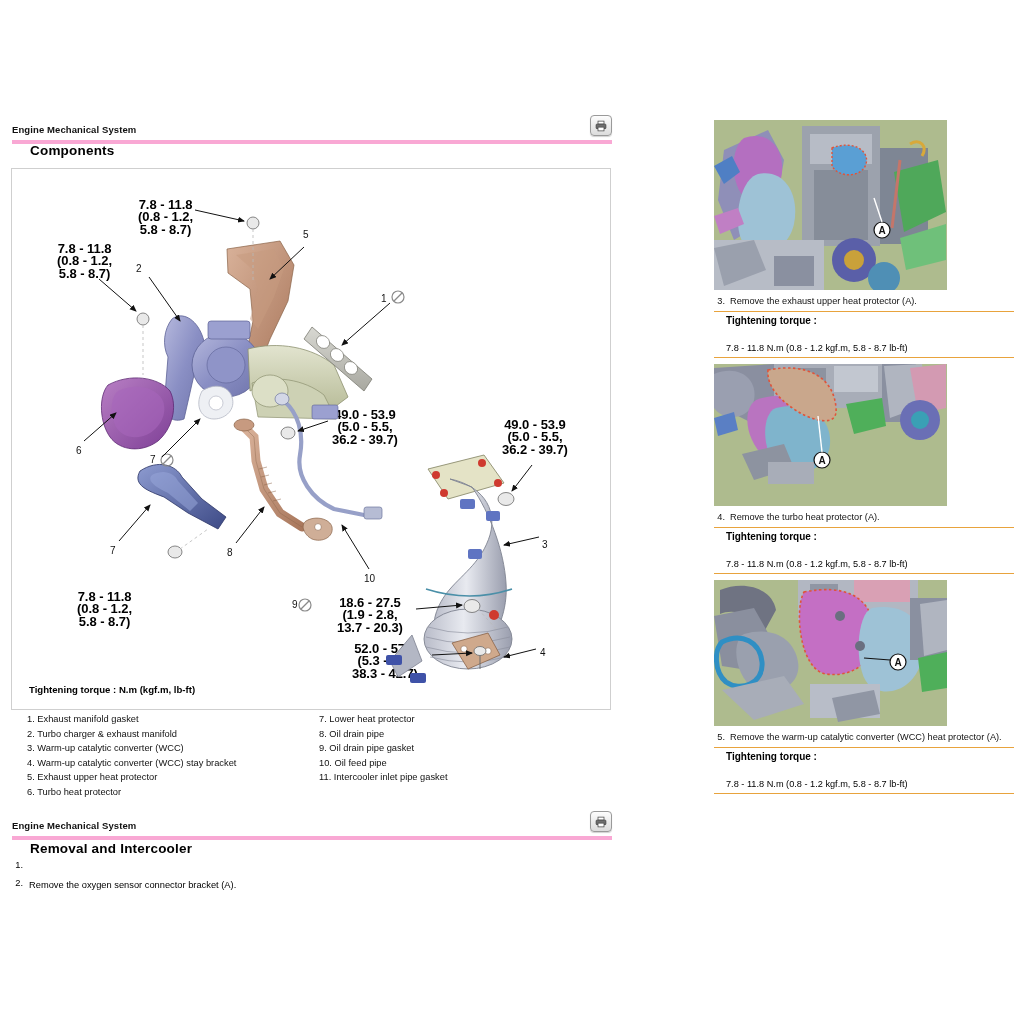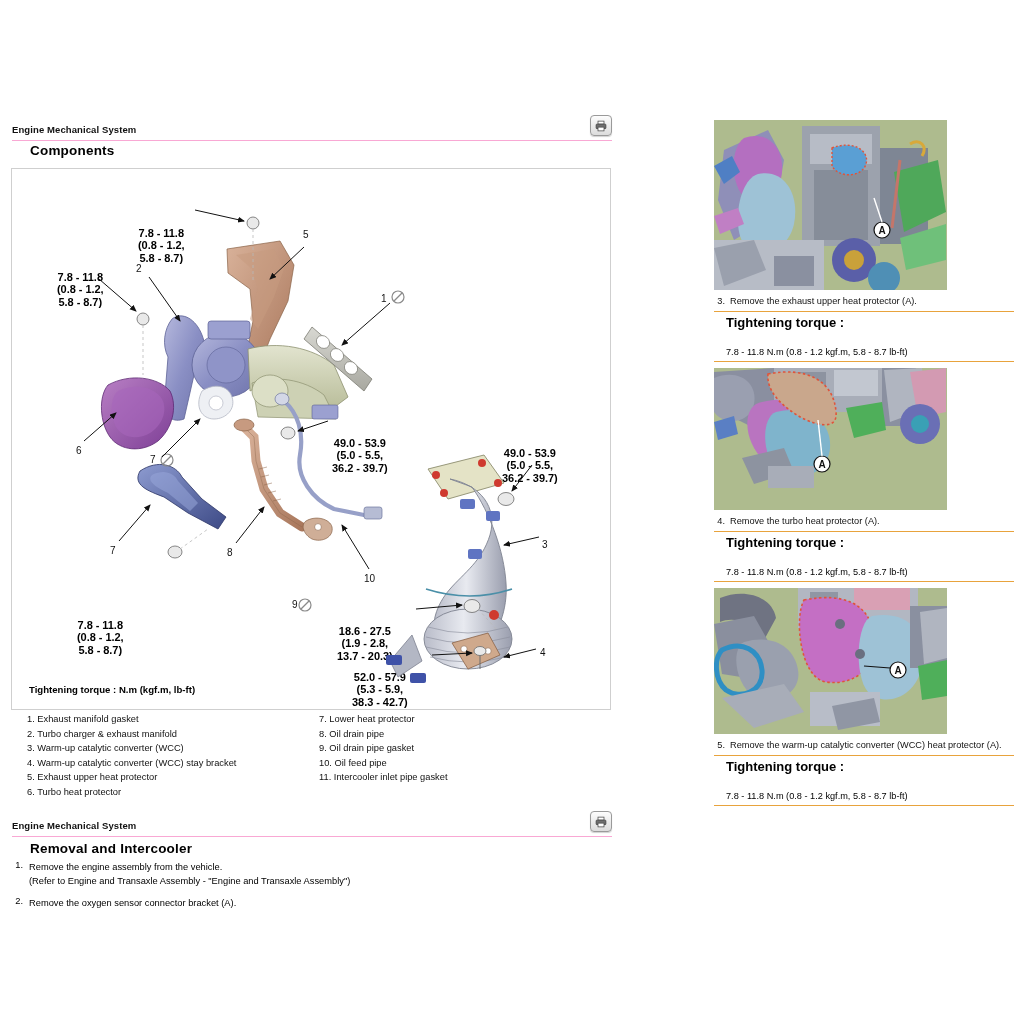--- a/index.html
+++ b/index.html
@@ -14,21 +14,21 @@
     -webkit-font-smoothing: antialiased;
   }
   .page { position: relative; width: 1024px; height: 1024px; }
 
   
   .sec-head {
     position: absolute;
     left: 12px;
     width: 600px;
     height: 22px;
-    border-bottom: 1px solid #f9a8d4;
+    border-bottom: 4px solid #f9a8d4;
     display: flex; align-items: center;
   }
   .sec-head .title {
     font-size: 9.5px; font-weight: bold; letter-spacing: .1px;
     color: #111;
   }
   .print-btn {
     position: absolute; right: 0px; top: -3px;
     width: 20px; height: 19px;
     border: 1px solid #9a9a9a; border-radius: 4px;
@@ -54,22 +54,22 @@
     overflow: hidden;
   }
   .torque-note {
     position: absolute; left: 17px; bottom: 14px;
     font-size: 9.6px; font-weight: bold; color: #000;
   }
 
   
   .tq {
     position: absolute;
-    font-size: 11px; font-weight: bold; line-height: 12.4px;
-    color: #000; white-space: pre; letter-spacing: -.05px; margin-top: 28px;
+    font-size: 13px; font-weight: bold; line-height: 12.4px;
+    color: #000; white-space: pre; letter-spacing: -.05px;
   }
   .tq.center { text-align: center; }
 
   
   .pnum {
     position: absolute;
     font-size: 10px; color: #111; font-weight: normal;
   }
 
   
@@ -103,21 +103,21 @@
     display: flex; gap: 5px; margin-top: 5px;
   }
   .cap .n { width: 11px; flex: none; text-align: right; }
   .tq-box {
     margin-top: 3px;
     border-top: 1.6px solid #e8a33d;
     border-bottom: 1.6px solid #e8a33d;
     padding: 3px 0 4px 0;
     width: 300px;
   }
-  .tq-box .lbl { font-size: 13px; font-weight: bold; padding-left: 12px; }
+  .tq-box .lbl { font-size: 10px; font-weight: bold; padding-left: 12px; }
   .tq-box .val { font-size: 9.2px; padding-left: 12px; margin-top: 17px; }
 
   
   .proc { position: absolute; left: 11px; top: 860px; width: 600px; }
   .proc .item { display: flex; gap: 6px; margin-bottom: 8px; }
   .proc .num { width: 12px; flex: none; text-align: right; font-size: 9.3px; }
   .proc .txt { font-size: 9.3px; line-height: 14px; }
 </style>
 </head>
 <body>
@@ -518,24 +518,20 @@
         <rect x="4" y="9.5" width="8" height="5" fill="#fff" stroke="#4a4a4a" stroke-width="1"></rect>
       </svg>
     </div>
   </div>
 
   <div class="h2" style="left:30px; top:841px;">Removal and Intercooler</div>
 
   <div class="proc">
     <div class="item">
       <span class="num">1.</span>
-      <span class="txt">
-        <span>Remove the engine assembly from the vehicle.</span><br>
-        <span>(Refer to Engine and Transaxle Assembly - "Engine and Transaxle Assembly")</span>
-      </span>
     </div>
     <div class="item">
       <span class="num">2.</span>
       <span class="txt">Remove the oxygen sensor connector bracket (A).</span>
     </div>
   </div>
 
 </div>
 
 </body></html>

